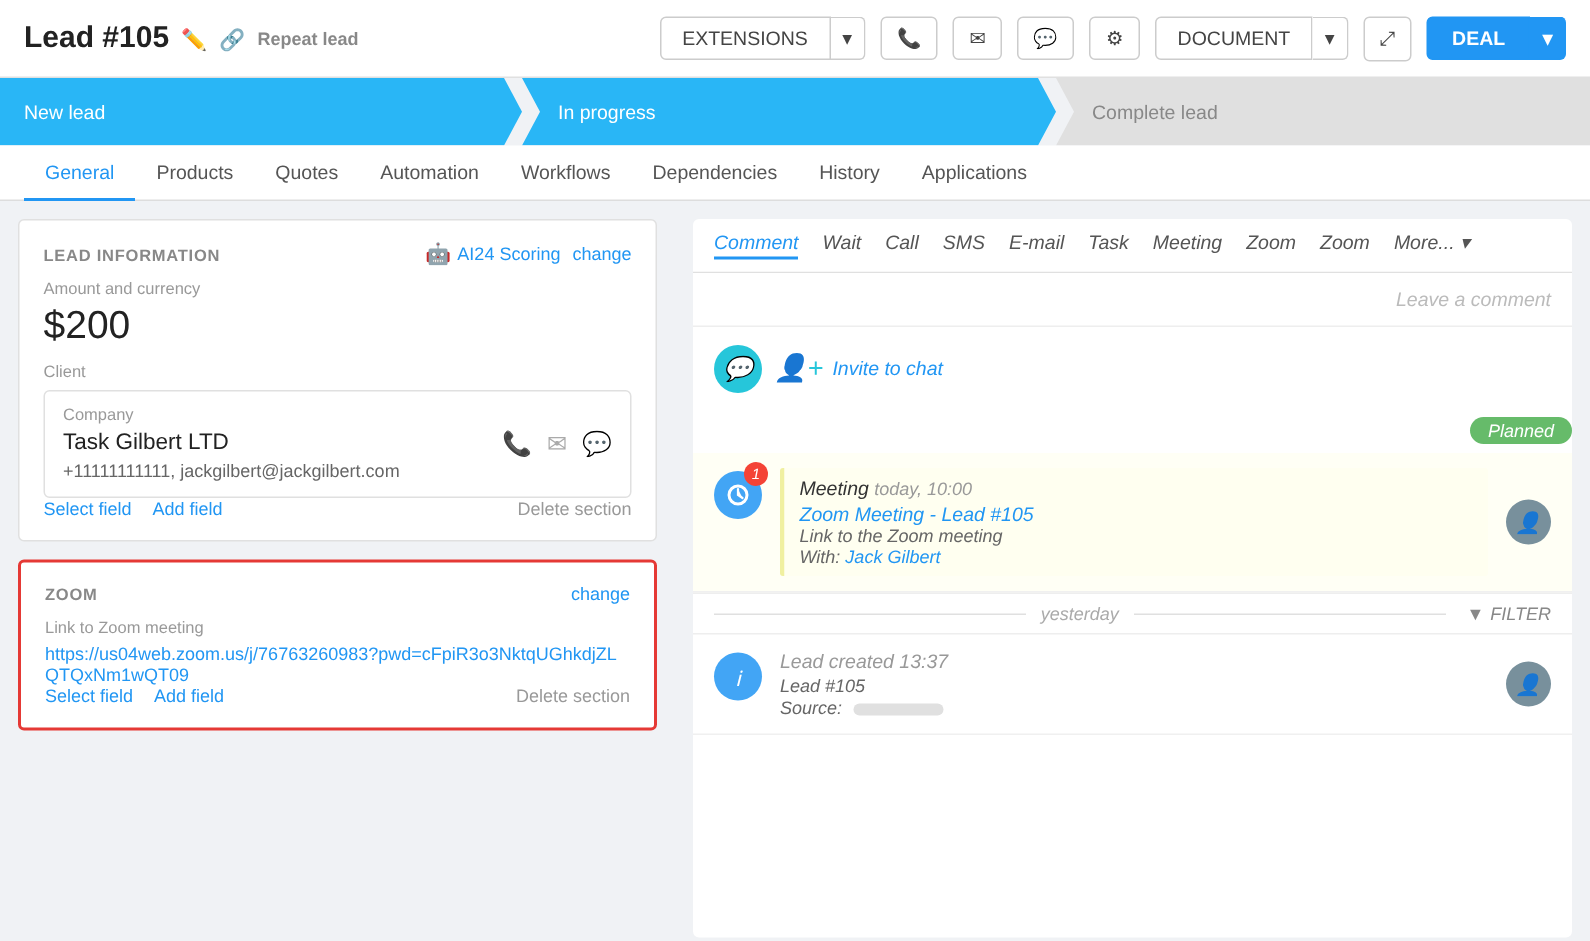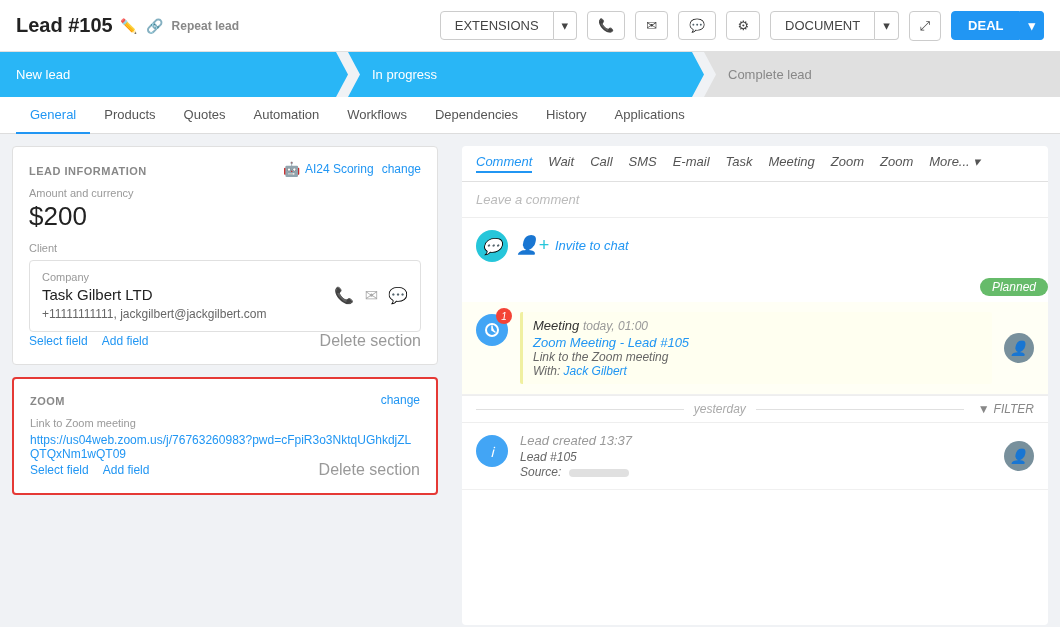--- a/index.html
+++ b/index.html
@@ -48,30 +48,30 @@
     .client-label { font-size: 11px; color: #999; margin-bottom: 6px; }
     .company-card { border: 1px solid #e0e0e0; border-radius: 4px; padding: 10px 12px; }
     .company-label { font-size: 11px; color: #999; margin-bottom: 3px; }
     .company-name { font-size: 15px; font-weight: 500; color: #222; margin-bottom: 4px; }
     .company-contact { font-size: 12px; color: #666; }
     .company-icons { display: flex; gap: 10px; float: right; margin-top: -28px; }
     .company-icon { color: #aaa; font-size: 16px; cursor: pointer; }
     .section-footer { display: flex; justify-content: space-between; align-items: center; margin-top: 0; }
     .footer-links { display: flex; gap: 14px; }
     .footer-link { font-size: 12px; color: #2196f3; cursor: pointer; }
-    .delete-link { font-size: 16px; color: #999; cursor: pointer; }
+    .delete-link { font-size: 12px; color: #999; cursor: pointer; }
     .zoom-label { font-size: 11px; color: #999; margin-bottom: 4px; }
     .zoom-value { font-size: 12px; color: #2196f3; word-break: break-all; }
 
     
     .right-panel { flex: 1; display: flex; flex-direction: column; padding: 12px; overflow: hidden; font-style: italic; }
     .activity-tabs { display: flex; align-items: center; gap: 16px; background: #fff; padding: 8px 14px; border-radius: 4px 4px 0 0; border-bottom: 1px solid #e0e0e0; }
     .activity-tab { font-size: 13px; color: #555; cursor: pointer; padding-bottom: 2px; border-bottom: 2px solid transparent; }
     .activity-tab.active { color: #2196f3; border-bottom-color: #2196f3; }
-    .comment-area { background: #fff; padding: 10px 14px; color: #bbb; font-size: 13px; border-radius: 0; border-bottom: 1px solid #eee; }
+    .comment-area { background: #fff; padding: 10px 14px; color: #bbb; font-size: 13px; border-radius: 0; border-bottom: 1px solid #eee; text-align: right; }
 
     
     .feed { flex: 1; overflow-y: auto; background: #fff; border-radius: 0 0 4px 4px; }
     .feed-item { display: flex; align-items: flex-start; padding: 10px 14px; border-bottom: 1px solid #f0f0f0; gap: 12px; }
     .feed-icon { width: 32px; height: 32px; border-radius: 50%; display: flex; align-items: center; justify-content: center; flex-shrink: 0; margin-top: 2px; }
     .feed-icon.teal { background: #26c6da; color: #fff; }
     .feed-icon.blue { background: #42a5f5; color: #fff; }
     .feed-content { flex: 1; }
     .feed-meta { font-size: 13px; font-weight: 500; margin-bottom: 2px; }
     .feed-meta span { color: #999; font-weight: 400; }
@@ -233,21 +233,21 @@
             <svg width="16" height="16" viewBox="0 0 16 16" fill="white">
                 <circle cx="8" cy="8" r="6" stroke="white" stroke-width="2" fill="none"></circle>
                 <path d="M8 4v4l3 2" stroke="white" stroke-width="1.5" stroke-linecap="round"></path>
               </svg>
           </div>
           <span class="notify-dot">1</span>
         </div>
         <div class="meeting-card">
           <div class="meeting-title">
             <span>Meeting</span>
-            <span style="color:#999;font-weight:400;font-size:12px;"> <span>today, 01:00</span></span>
+            <span style="color:#999;font-weight:400;font-size:12px;"> <span>today, 10:00</span></span>
           </div>
           <div><span class="feed-link">Zoom Meeting - Lead #105</span></div>
           <div class="meeting-sub">Link to the Zoom meeting</div>
           <div class="meeting-sub">
             <span>With:</span>
             <span class="feed-person">Jack Gilbert</span>
           </div>
         </div>
         <div class="feed-avatar">👤</div>
       </div>

